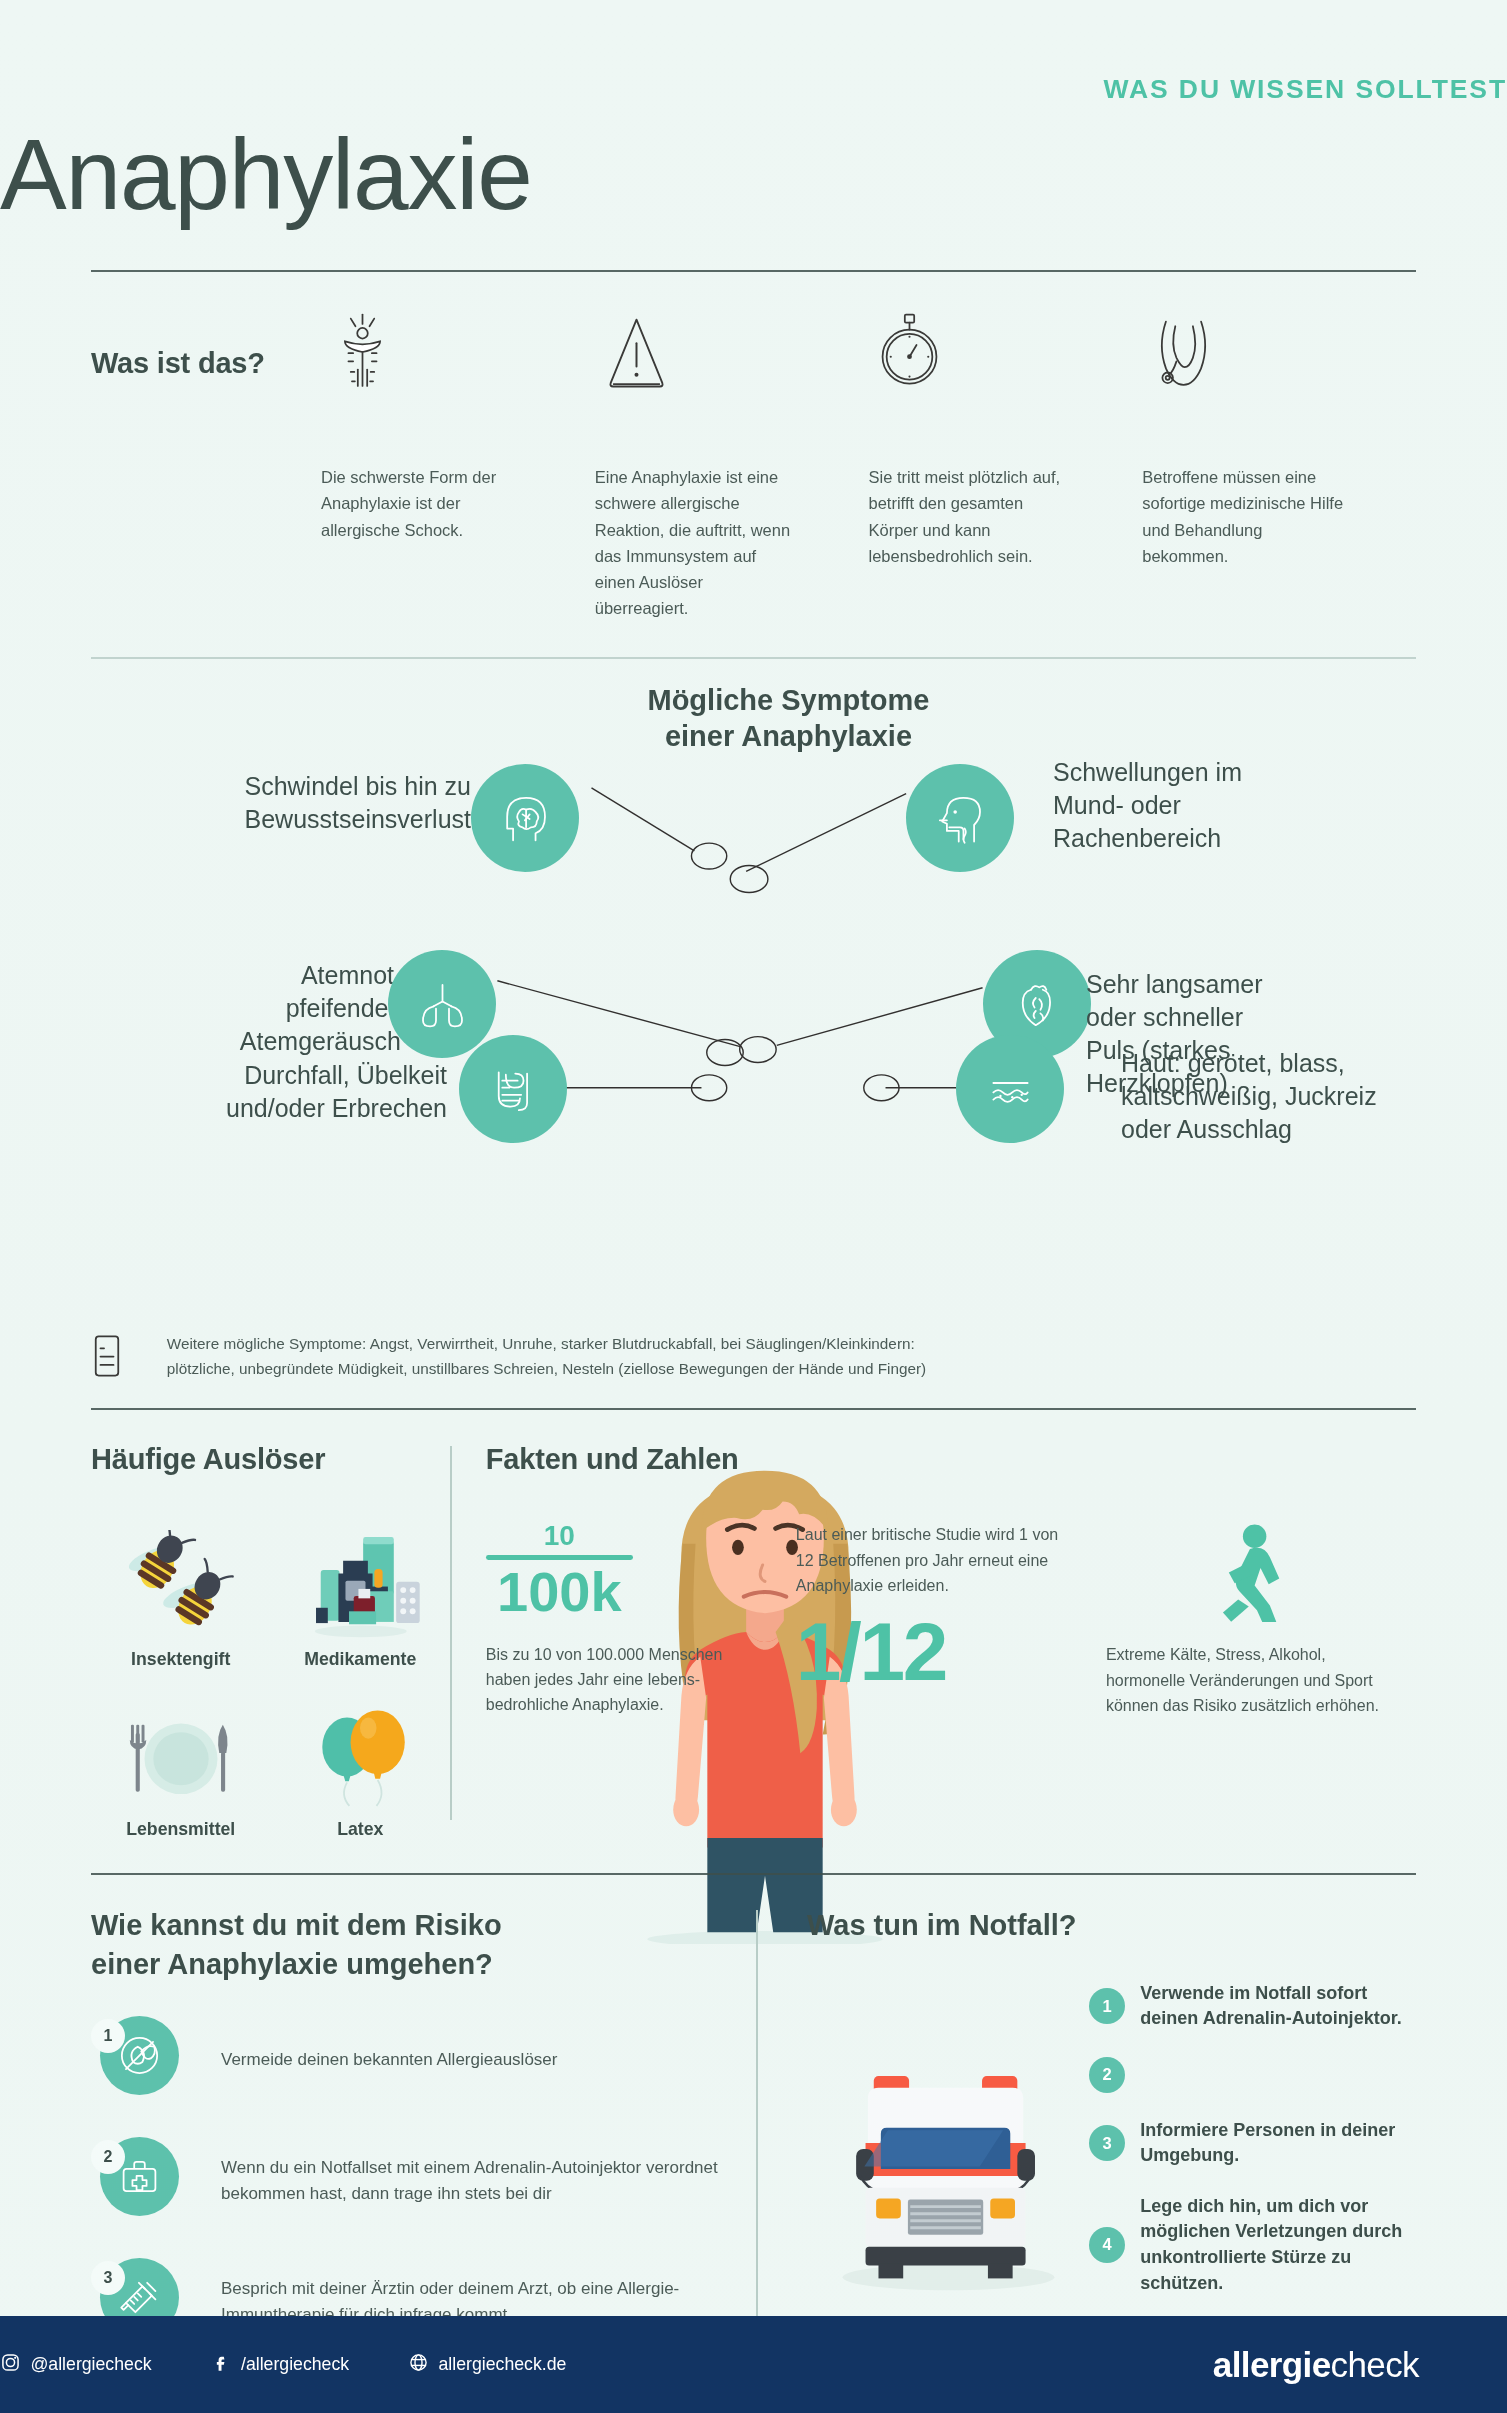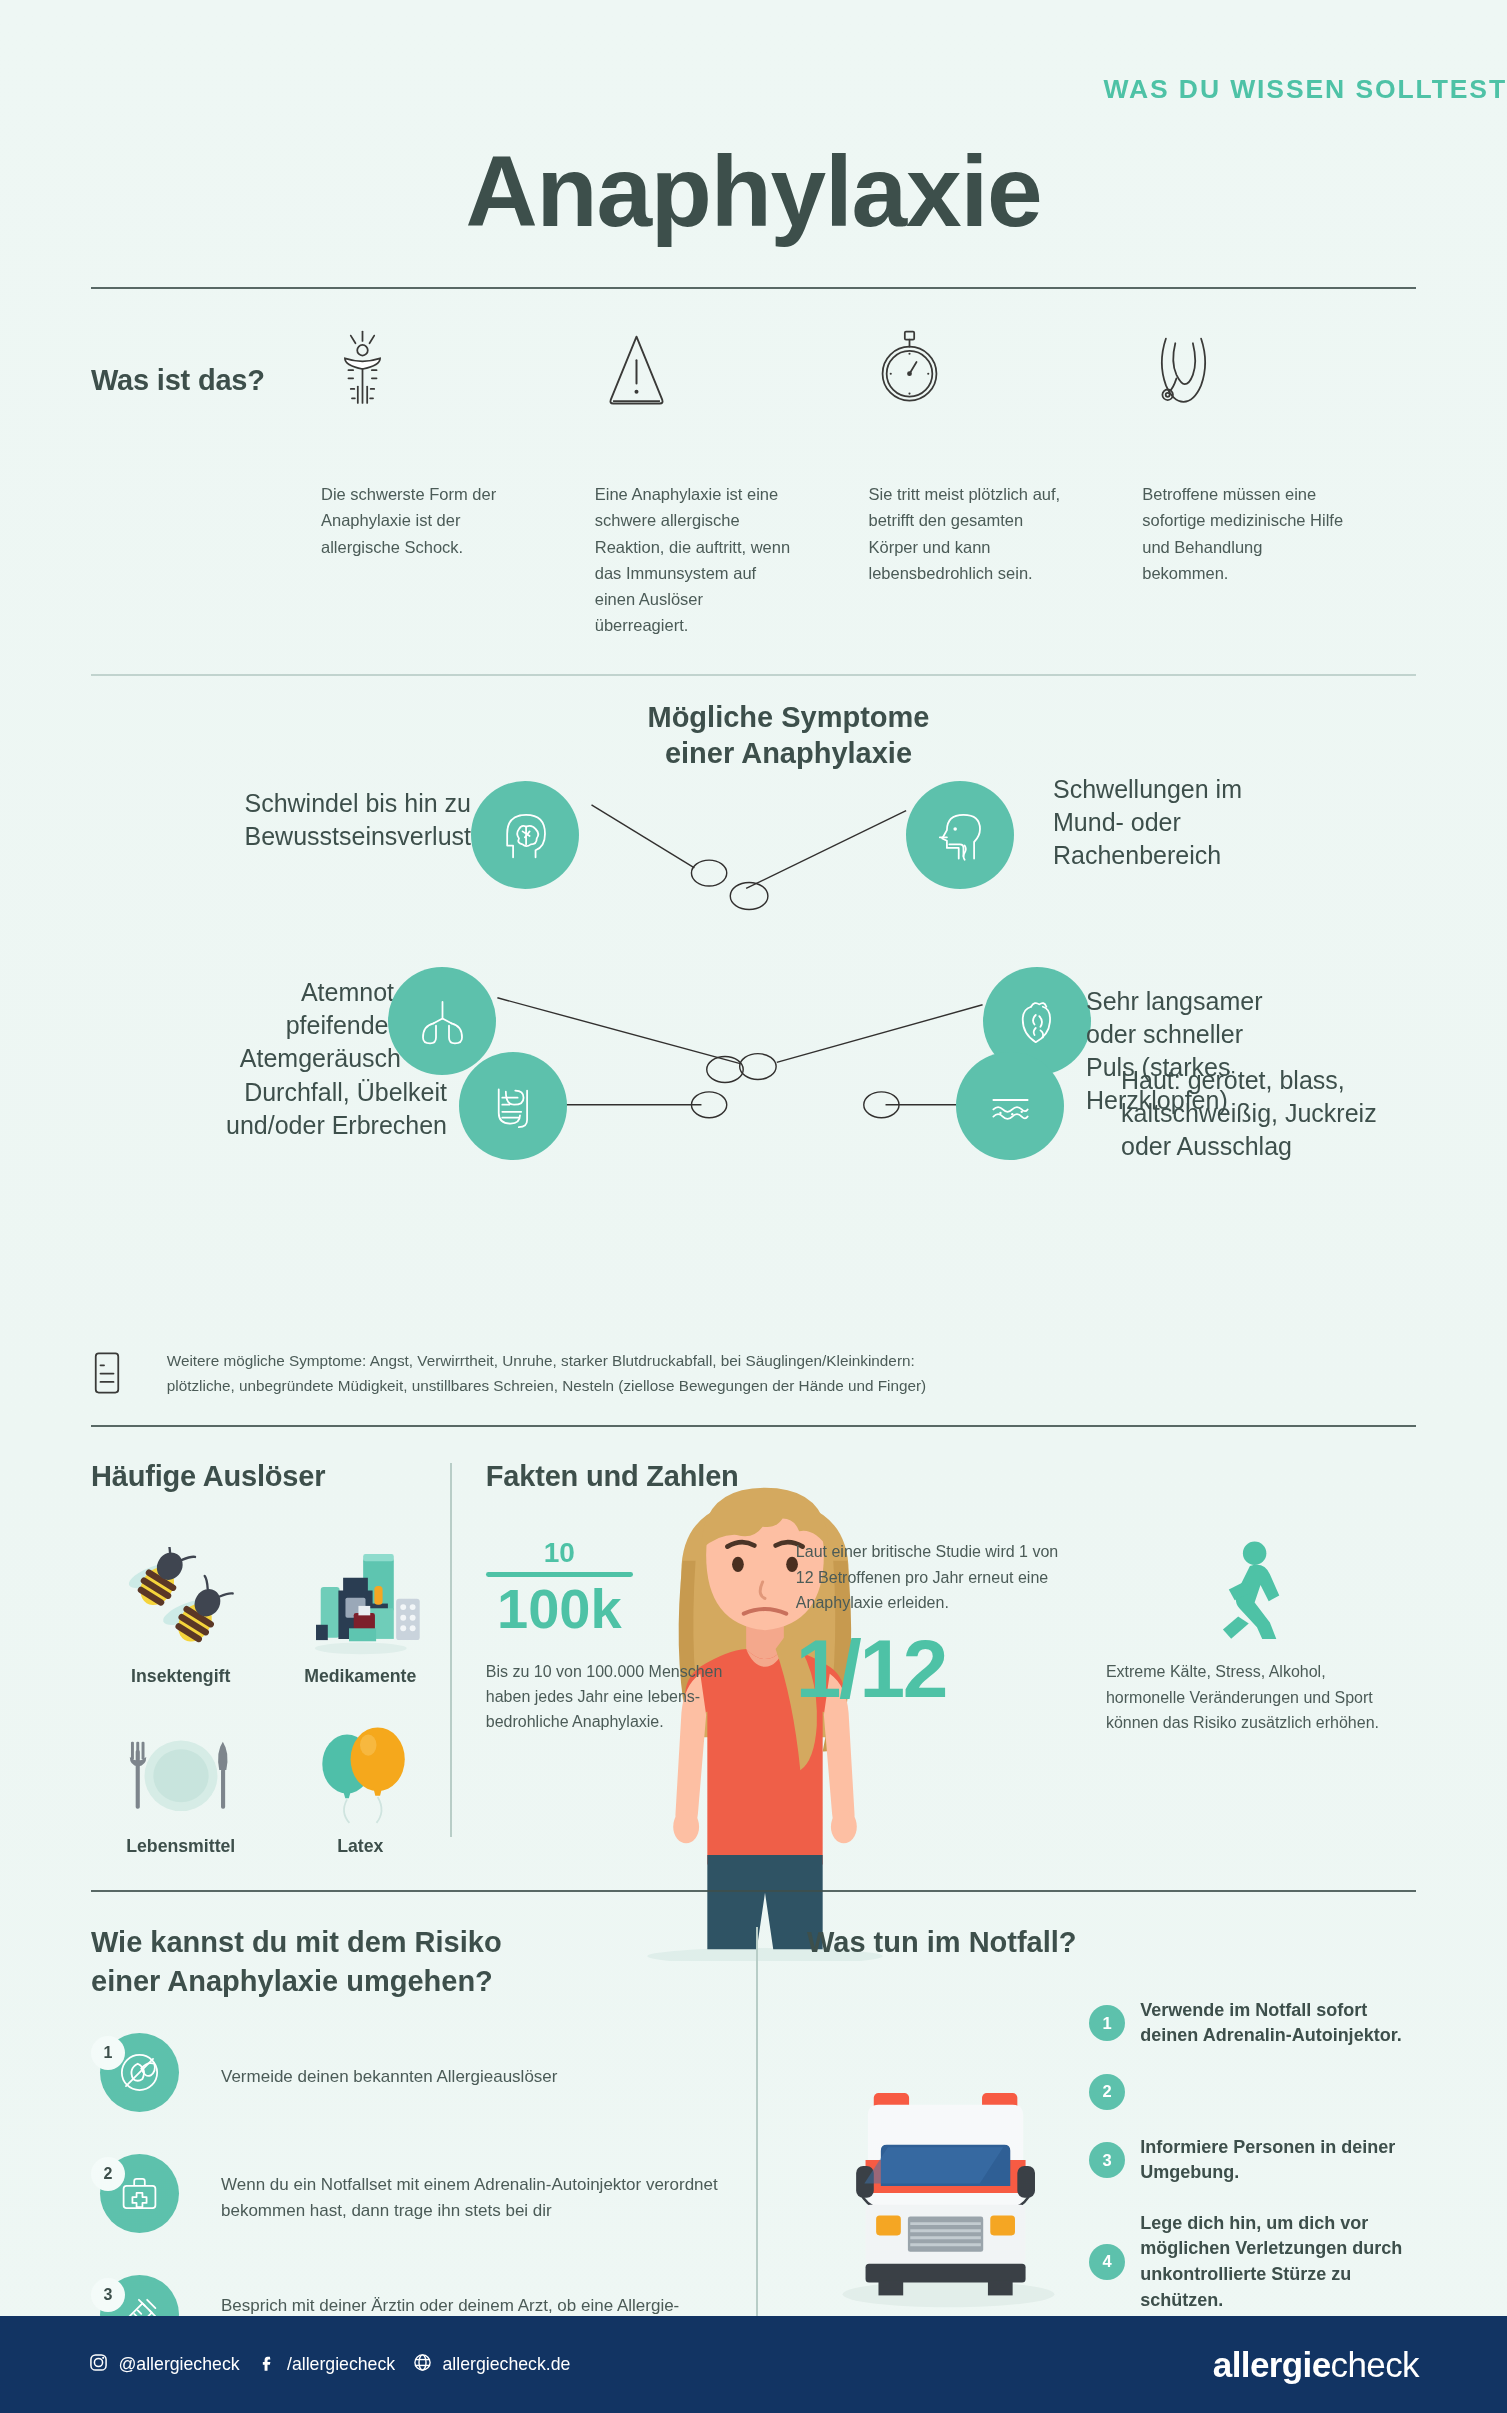--- a/index.html
+++ b/index.html
@@ -7,21 +7,21 @@
   body {
     font-family:"Liberation Sans", sans-serif;
     background:#eef7f4;
     color:#3a4a46;
     -webkit-font-smoothing:antialiased;
   }
   .page { width:1507px; height:2413px; position:relative; background:linear-gradient(180deg,#eef7f4 0%,#edf6f3 60%,#eef7f4 100%); overflow:hidden; }
 
   
   .kicker { text-align:right; color:#4ec2a6; font-weight:bold; font-size:26.5px; letter-spacing:1.9px; padding-top:74px; }
-  .title { text-align:center; color:#3d4f4b; font-size:100px; font-weight:700; letter-spacing:-1.2px; line-height:1.12; margin-top:30px; }
+  .title { text-align:left; color:#3d4f4b; font-size:100px; font-weight:400; letter-spacing:-1.2px; line-height:1.12; margin-top:13px; }
 
   .rule { height:2.4px; background:#3d4f4b; opacity:.85; }
   .rule-wrap { padding:0 91px; }
 
   
   .sec-was { padding:0 91px; margin-top:33px; }
   .was-row { display:flex; align-items:flex-start; }
   .sec-heading { font-size:29px; font-weight:bold; color:#3d4f4b; letter-spacing:-0.2px; }
   .was-title { width:230px; padding-top:42px; }
   .was-cols { flex:1; display:flex; }
@@ -79,21 +79,21 @@
 
   .em-row { display:flex; }
   .em-art { width:282px; flex:0 0 282px; display:flex; align-items:center; justify-content:center; padding-top:59px; }
   .em-list { flex:1; padding-top:36px; }
   .em-item { display:flex; margin-bottom:25px; align-items:center; }
   .em-badge { flex:0 0 36px; width:36px; height:36px; border-radius:50%; background:#5dc1ac; color:#fff; font-size:16.5px; font-weight:bold; display:flex; align-items:center; justify-content:center; }
   .em-txt { font-size:18px; font-weight:bold; line-height:1.42; color:#3d4f4b; padding-left:15.3px; }
 
   
   .footer { position:absolute; left:0; bottom:0; width:1507px; height:97px; background:#123463; display:flex; align-items:center; }
-  .foot-social { display:flex; align-items:center; padding-left:88px; gap:17px; }
+  .foot-social { display:flex; align-items:center; gap:59px; }
   .fs { display:flex; align-items:center; gap:9.4px; color:#fff; font-size:17.7px; }
   .foot-logo { margin-left:auto; padding-right:88px; color:#fff; font-size:35px; letter-spacing:-0.6px; }
   .foot-logo b { font-weight:bold; }
   .foot-logo span { font-weight:300; }
 </style>
 </head>
 <body>
 
 <div class="page">
 

